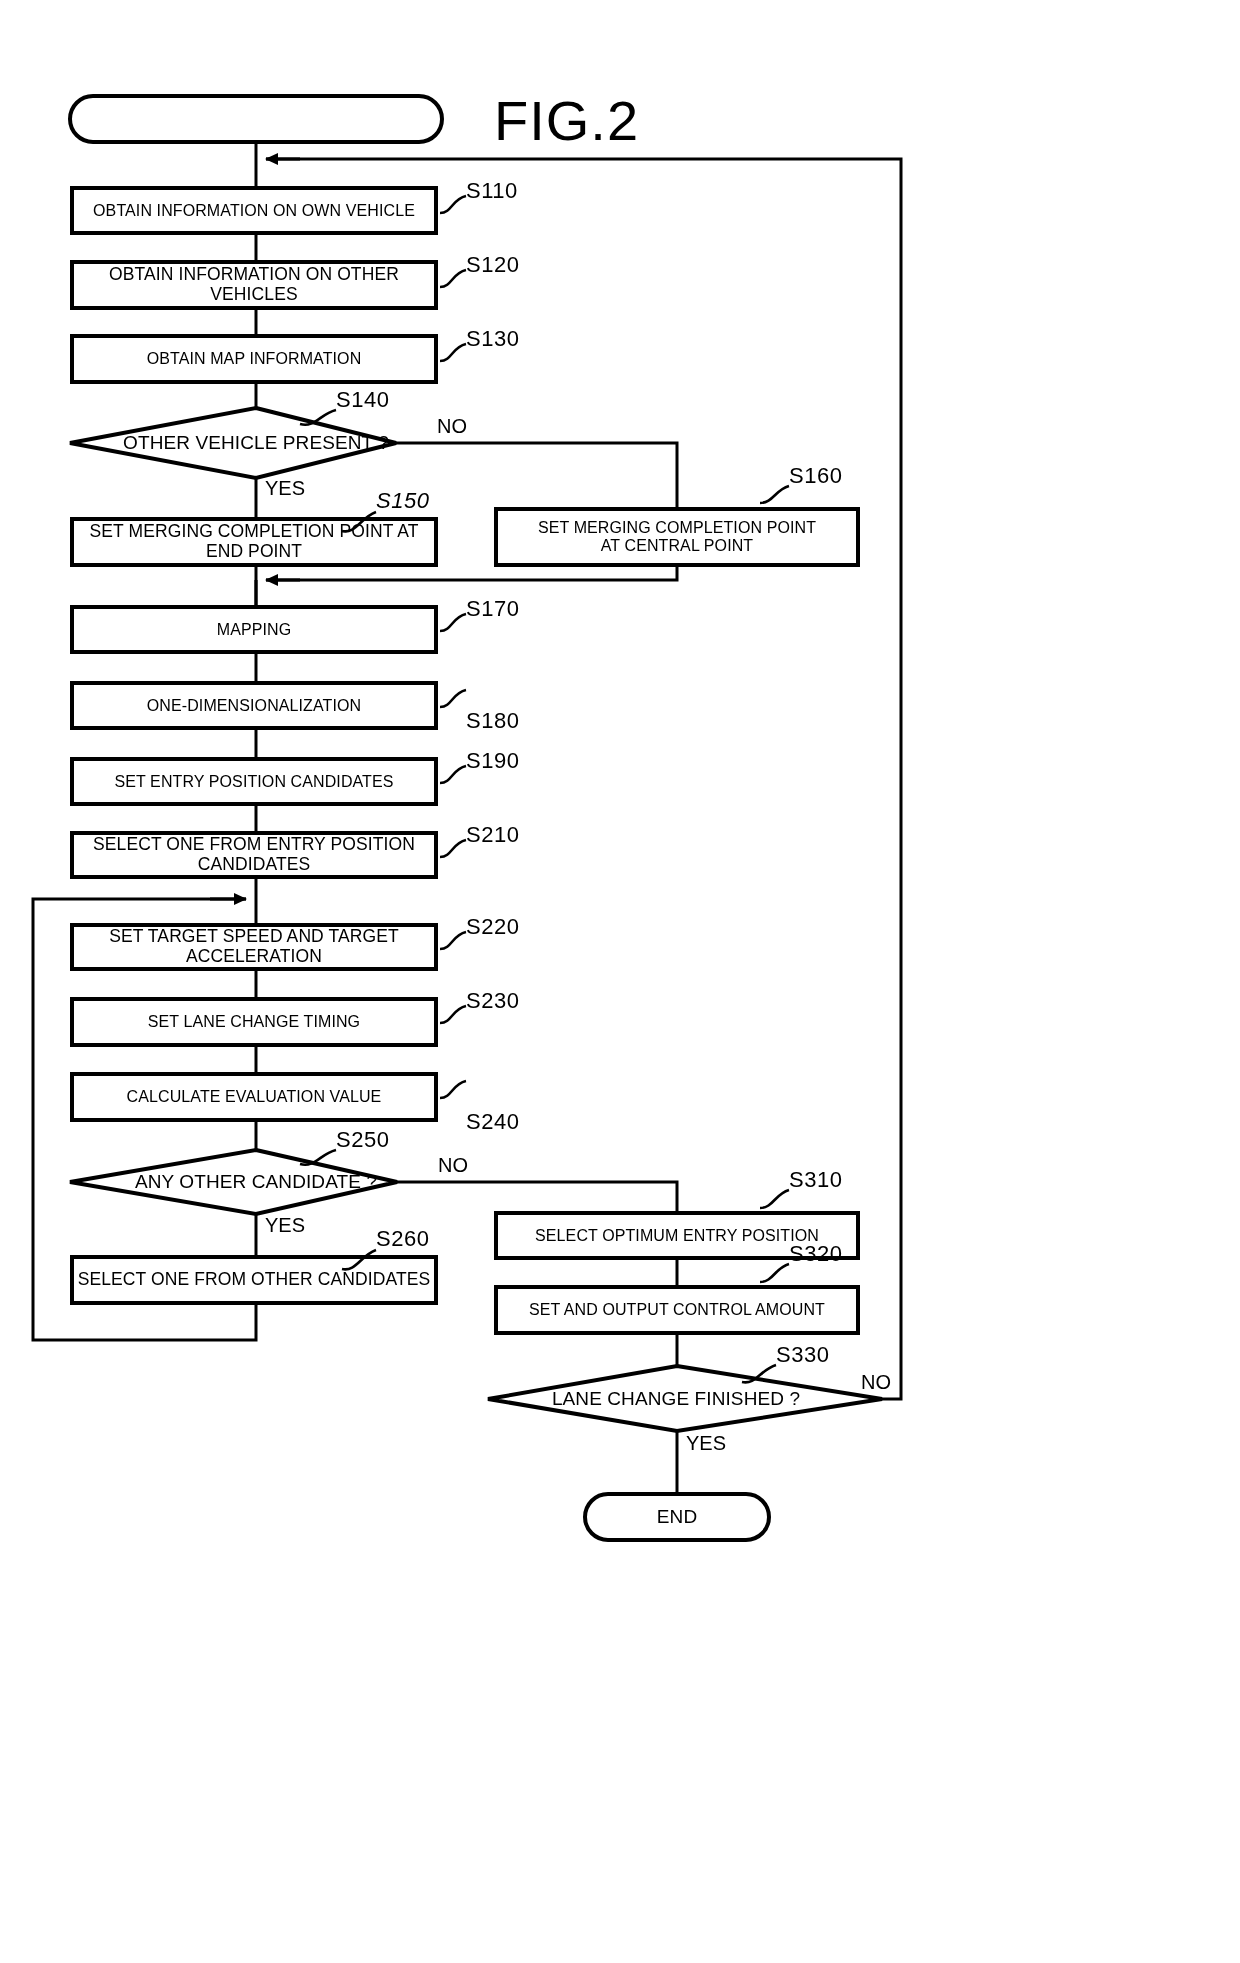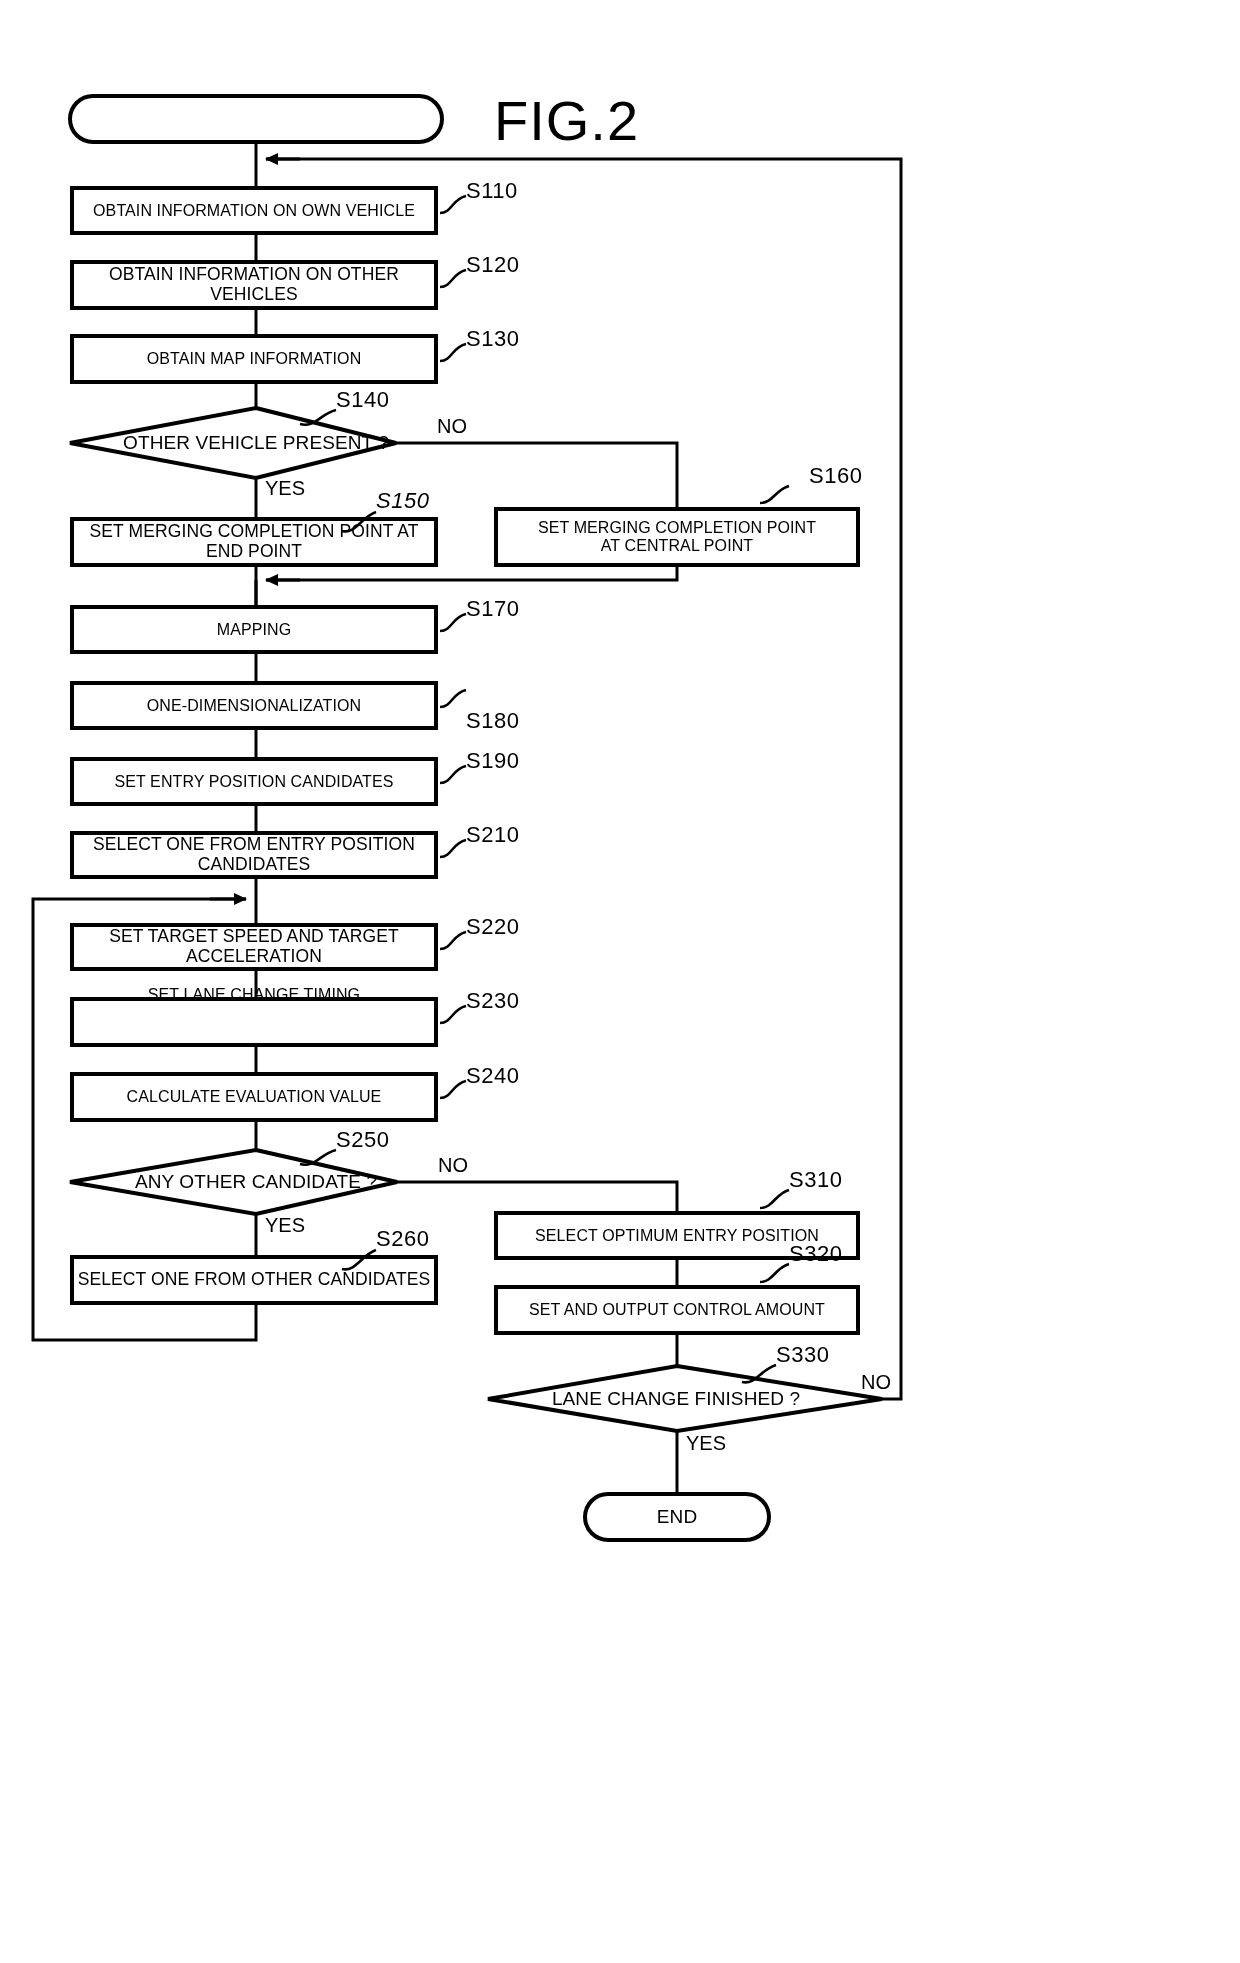--- a/index.html
+++ b/index.html
@@ -194,21 +194,21 @@
   <div class="node-label proc-label" style="left:72px; top:607px; width:364px; height:45px;">MAPPING</div>
 
   <div class="node-label proc-label" style="left:72px; top:683px; width:364px; height:45px;">ONE-DIMENSIONALIZATION</div>
 
   <div class="node-label proc-label" style="left:72px; top:759px; width:364px; height:45px;">SET ENTRY POSITION CANDIDATES</div>
 
   <div class="node-label proc-label small" style="left:72px; top:833px; width:364px; height:44px;">SELECT ONE FROM ENTRY POSITION CANDIDATES</div>
 
   <div class="node-label proc-label small" style="left:72px; top:925px; width:364px; height:44px;">SET TARGET SPEED AND TARGET ACCELERATION</div>
 
-  <div class="node-label proc-label" style="left:72px; top:972px; width:364px; height:46px;">SET LANE CHANGE TIMING</div>
+  <div class="node-label proc-label" style="left:72px; top:999px; width:364px; height:46px;">SET LANE CHANGE TIMING</div>
 
   <div class="node-label proc-label" style="left:72px; top:1074px; width:364px; height:46px;">CALCULATE EVALUATION VALUE</div>
 
   <div class="node-label dec-label" style="left:96px; top:1159px; width:320px; height:46px;">ANY OTHER CANDIDATE ?</div>
 
   <div class="node-label proc-label small" style="left:72px; top:1257px; width:364px; height:46px;">SELECT ONE FROM OTHER CANDIDATES</div>
 
   <div class="node-label proc-label" style="left:496px; top:1213px; width:362px; height:45px;">SELECT OPTIMUM ENTRY POSITION</div>
 
   <div class="node-label proc-label" style="left:496px; top:1287px; width:362px; height:46px;">SET AND OUTPUT CONTROL AMOUNT</div>
@@ -238,28 +238,28 @@
       <path d="M760,1282 C773,1282 775,1268 789,1264"></path>
       <path d="M742,1382 C756,1385 760,1370 776,1365"></path>
     </g>
   </svg>
 
   <div class="step-tag" style="left:466px; top:178px;">S110</div>
   <div class="step-tag" style="left:466px; top:252px;">S120</div>
   <div class="step-tag" style="left:466px; top:326px;">S130</div>
   <div class="step-tag" style="left:336px; top:387px;">S140</div>
   <div class="step-tag" style="left:376px; top:488px;font-style:italic;">S150</div>
-  <div class="step-tag" style="left:789px; top:463px;margin-left:20px;">S160</div>
+  <div class="step-tag" style="left:789px; top:463px;">S160</div>
   <div class="step-tag" style="left:466px; top:596px;">S170</div>
   <div class="step-tag" style="left:466px; top:672px;margin-top:36px;">S180</div>
   <div class="step-tag" style="left:466px; top:748px;">S190</div>
   <div class="step-tag" style="left:466px; top:822px;">S210</div>
   <div class="step-tag" style="left:466px; top:914px;">S220</div>
   <div class="step-tag" style="left:466px; top:988px;">S230</div>
-  <div class="step-tag" style="left:466px; top:1063px;text-align:right;">S240</div>
+  <div class="step-tag" style="left:466px; top:1109px;text-align:right;">S240</div>
   <div class="step-tag" style="left:336px; top:1127px;">S250</div>
   <div class="step-tag" style="left:376px; top:1226px;">S260</div>
   <div class="step-tag" style="left:789px; top:1167px;">S310</div>
   <div class="step-tag" style="left:789px; top:1241px;">S320</div>
   <div class="step-tag" style="left:776px; top:1342px;">S330</div>
 
   <div class="branch-label" style="left:437px; top:415px;">NO</div>
   <div class="branch-label" style="left:265px; top:477px;">YES</div>
 
   <div class="branch-label" style="left:438px; top:1154px;">NO</div>

